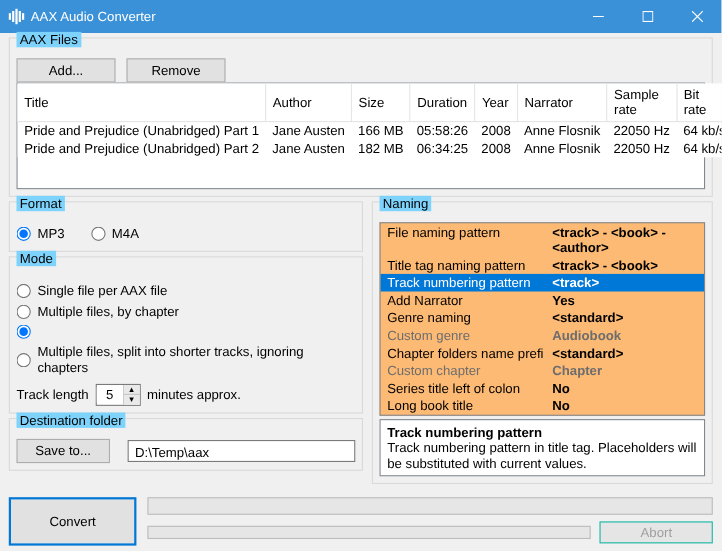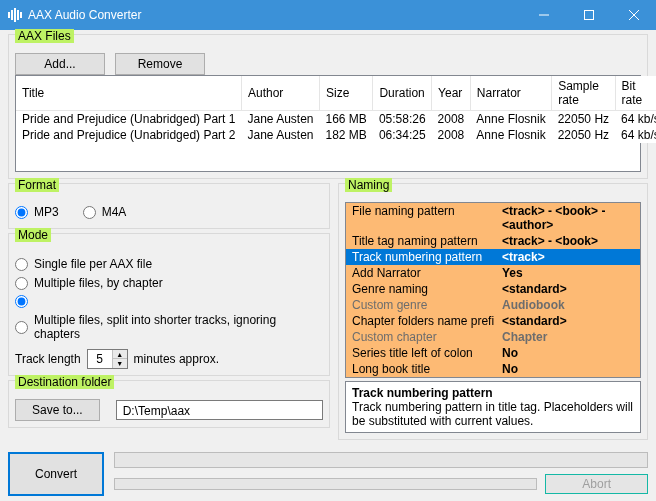--- a/index.html
+++ b/index.html
@@ -47,21 +47,21 @@
   }
   fieldset, .group {
     border: 1px solid #d9d9d9;
     margin: 0 0 4px 0;
     padding: 4px 6px 6px 6px;
     position: relative;
   }
   .group-label {
     position: relative;
     top: -10px;
-    background: #bef264;
+    background: #7dd3fc;
     padding: 0 3px;
     color: #000;
     font-size: 12px;
     display: inline-block;
     margin-bottom: -8px;
   }
   .btn {
     background: #e1e1e1;
     border: 1px solid #adadad;
     padding: 3px 16px;
@@ -133,21 +133,21 @@
     background: #fff;
     padding: 4px 6px;
     margin-top: 3px;
     font-size: 12px;
   }
   .hint b { font-weight: bold; }
   .bottom {
     display: flex; gap: 10px; align-items: stretch; margin-top: 8px;
   }
   .convert-btn {
-    width: 96px; height: 44px;
+    width: 116px; height: 44px;
     background: #e1e1e1;
     border: 2px solid #0078d7;
     font-family: inherit; font-size: 12px;
   }
   .progress-col { flex: 1; display: flex; flex-direction: column; gap: 6px; }
   .progress { height: 16px; border: 1px solid #bcbcbc; background: #e6e6e6; }
   .progress-sm { height: 12px; }
   .abort {
     align-self: flex-end;
     background: #e5e5e5; color: #9f9f9f;

